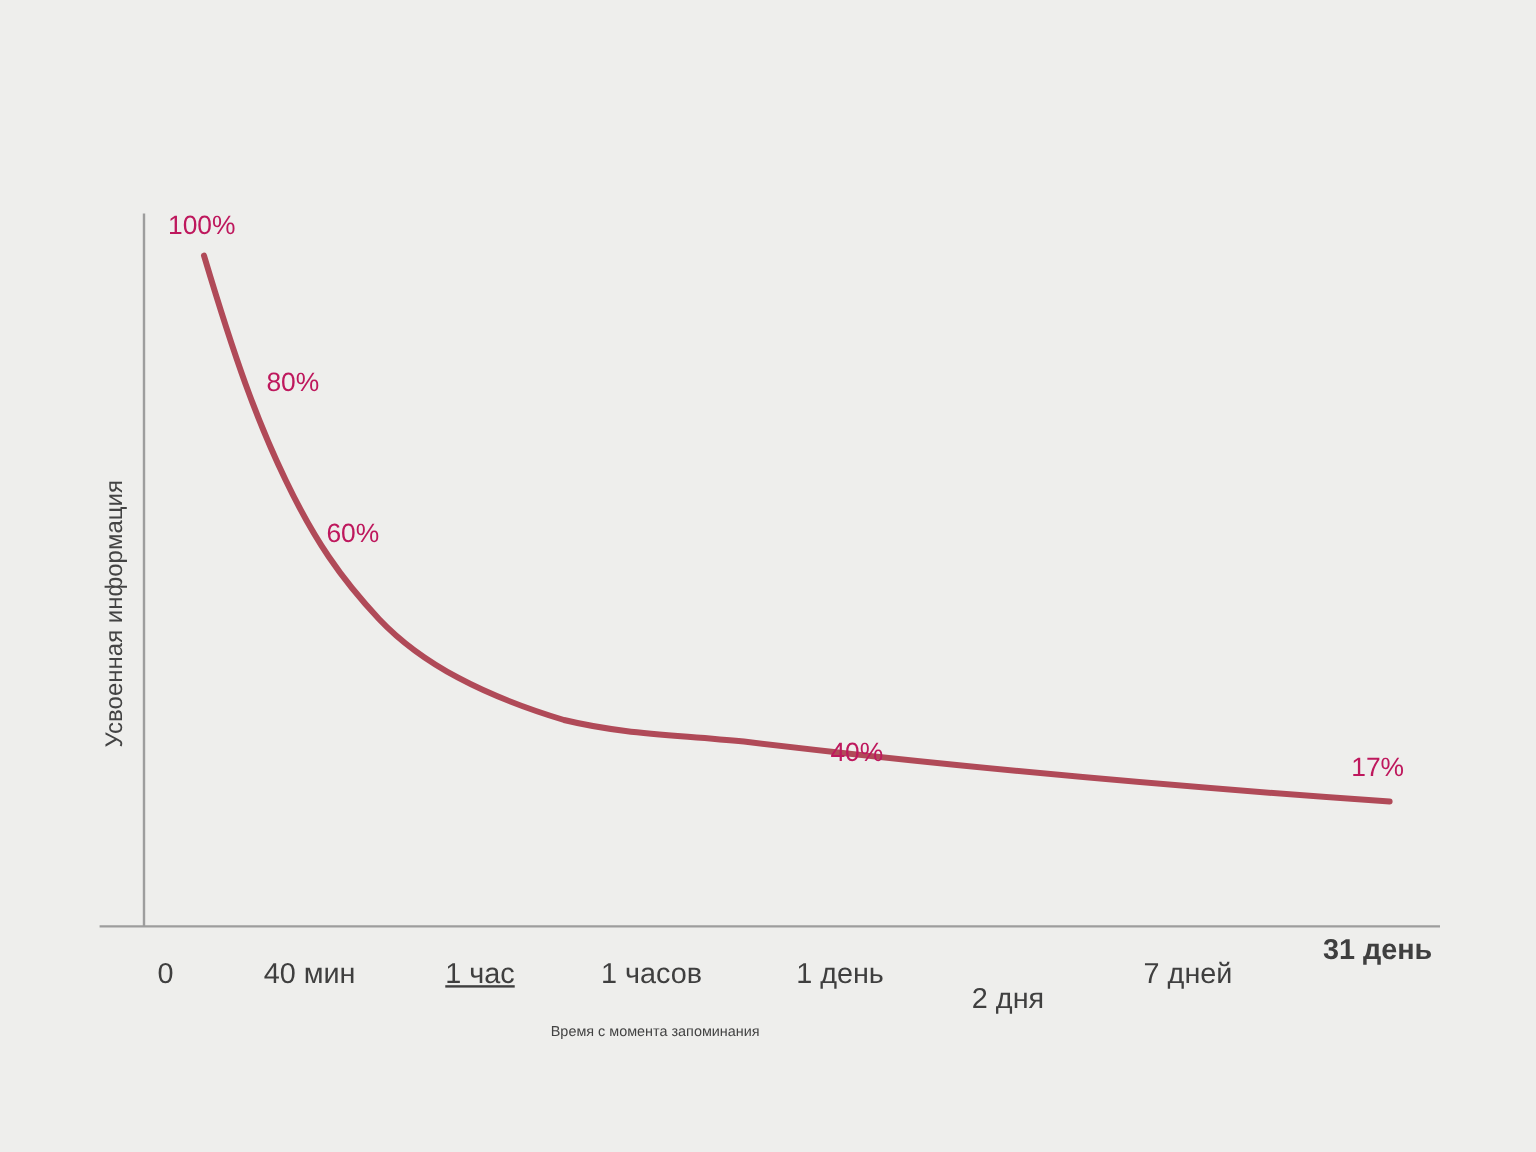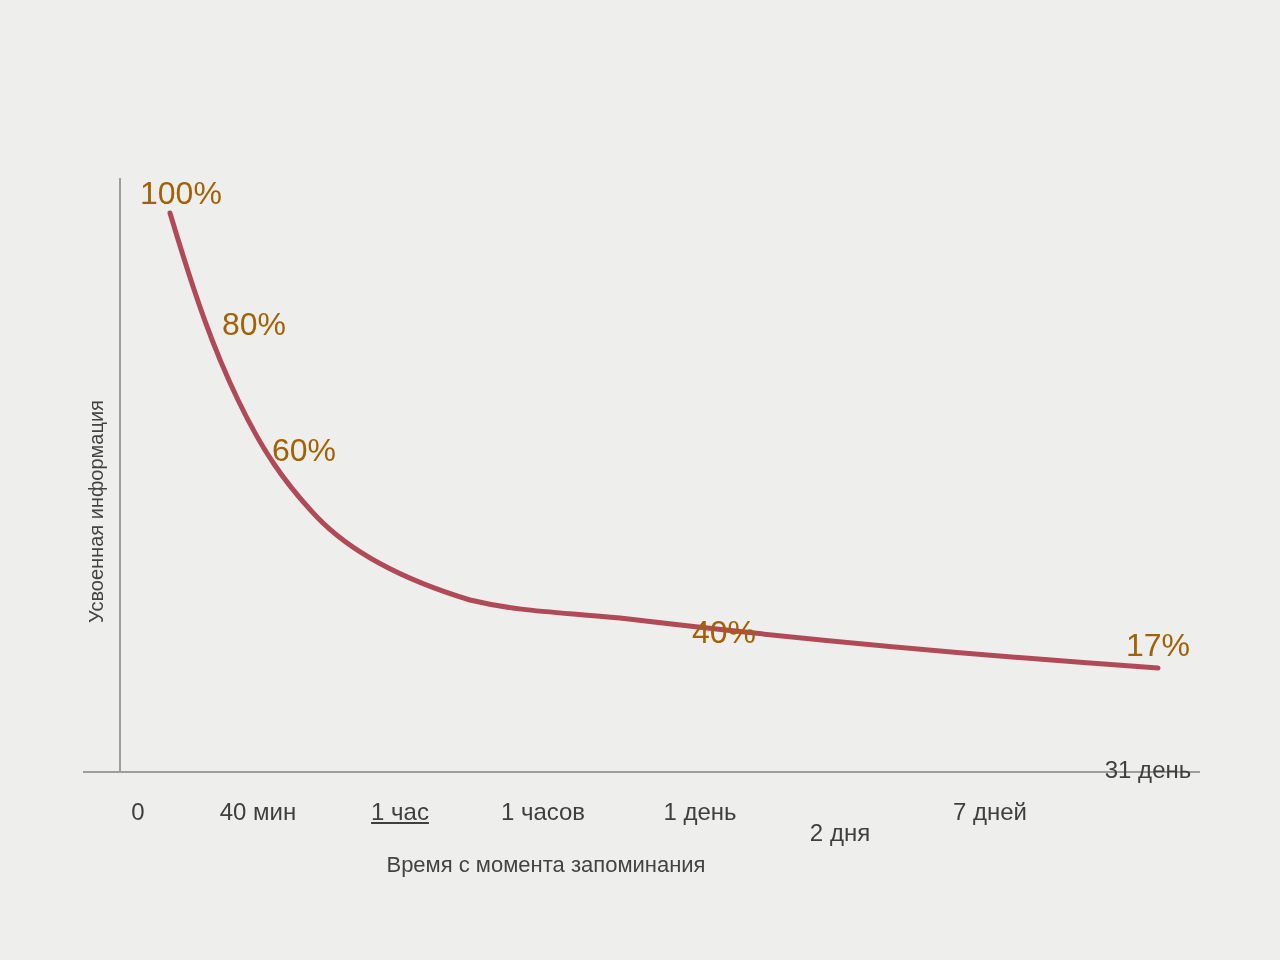--- a/index.html
+++ b/index.html
@@ -41,42 +41,42 @@
     white-space: nowrap;
     transform: translateX(-50%);
     text-align: center;
   }
   #x-axis-title {
     position: absolute;
     left: 0;
     top: 852px;
     width: 1092px;
     text-align: center;
-    font-size: 22px;
+    font-size: 12px;
     color: #434343;
     white-space: nowrap;
   }
   #y-axis-title {
     position: absolute;
     left: 0px;
     top: 500px;
     width: 300px;
     text-align: center;
     font-size: 20px;
     color: #434343;
     white-space: nowrap;
     transform: rotate(-90deg);
     transform-origin: 50% 50%;
     margin-left: -54px;
     margin-top: 0px;
   }
   .value-label {
     position: absolute;
-    font-size: 32px;
-    color: #a16207;
+    font-size: 22px;
+    color: #be185d;
     white-space: nowrap;
   }
 </style>
 </head>
 <body>
 
 <div id="chart-root">
 
 
   <svg id="plot-svg" width="1280" height="960">
@@ -85,21 +85,21 @@
     <path id="curve-path" fill="none" stroke="#b04a58" stroke-width="5" stroke-linecap="round" stroke-linejoin="round" d="M 170 213 C 196 300, 214 350, 238 400 C 262 450, 284 482, 316 516 C 352 554, 404 580, 470 600 C 520 612, 560 612, 620 618 C 720 630, 900 650, 1158 668"></path>
   </svg>
 
   <div class="axis-tick-label" style="left:138px; top:798px;">0</div>
   <div class="axis-tick-label" style="left:258px; top:798px;">40 мин</div>
   <div class="axis-tick-label" style="left:400px; top:798px;text-decoration:underline;">1 час</div>
   <div class="axis-tick-label" style="left:543px; top:798px;">1 часов</div>
   <div class="axis-tick-label" style="left:700px; top:798px;">1 день</div>
   <div class="axis-tick-label" style="left:840px; top:819px;">2 дня</div>
   <div class="axis-tick-label" style="left:990px; top:798px;">7 дней</div>
-  <div class="axis-tick-label" style="left:1148px; top:756px;">31 день</div>
+  <div class="axis-tick-label" style="left:1148px; top:778px;font-weight:bold;">31 день</div>
 
   <div class="value-label" style="left:140px; top:175px;">100%</div>
   <div class="value-label" style="left:222px; top:306px;">80%</div>
   <div class="value-label" style="left:272px; top:432px;text-align:right;">60%</div>
   <div class="value-label" style="left:692px; top:614px;">40%</div>
   <div class="value-label" style="left:1126px; top:627px;">17%</div>
 
   <div id="x-axis-title">Время с момента запоминания</div>
   <div id="y-axis-title">Усвоенная информация</div>
 

